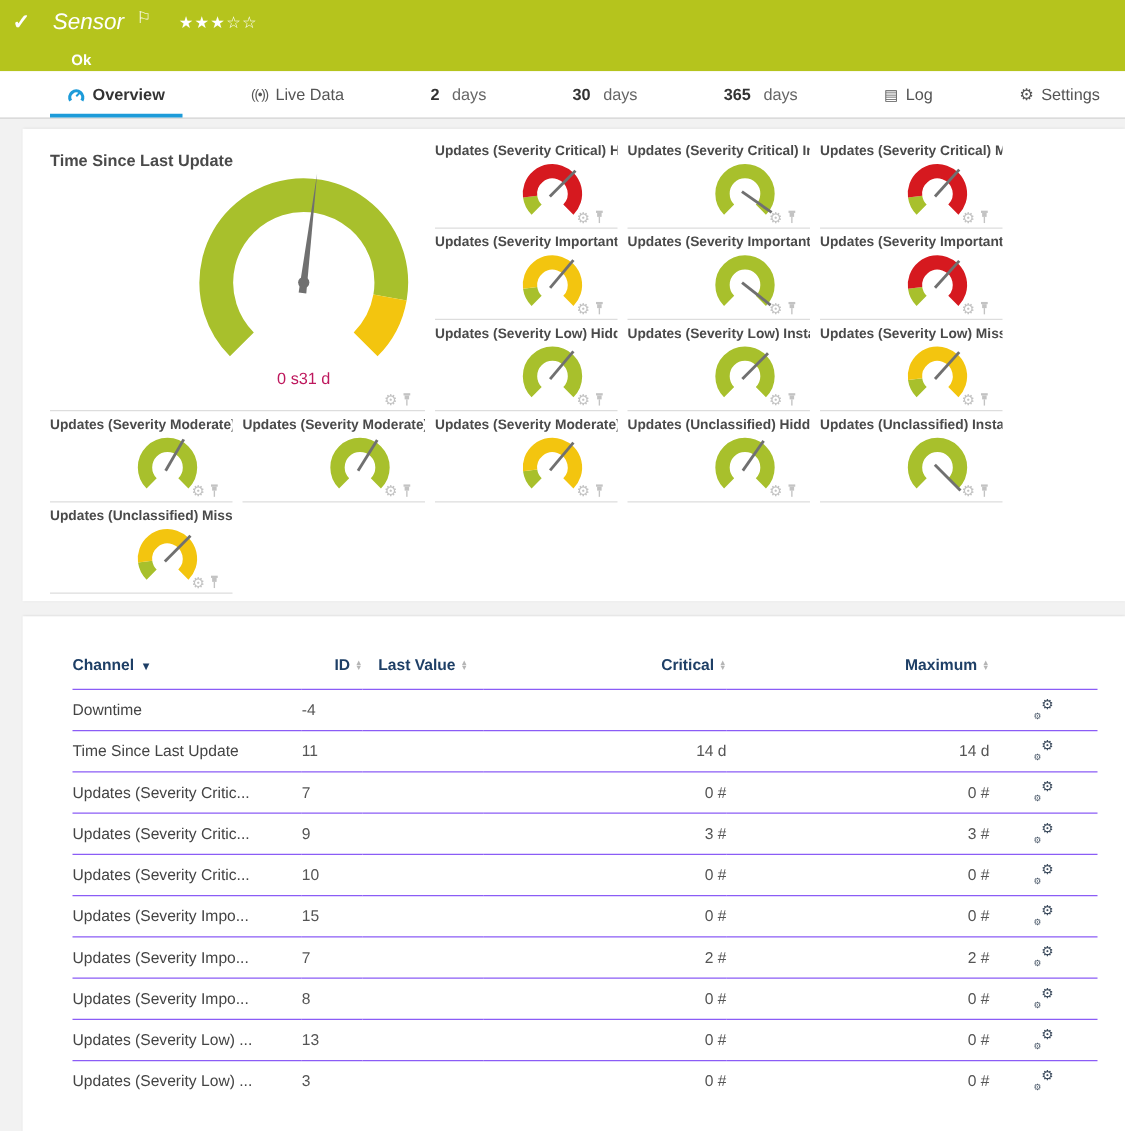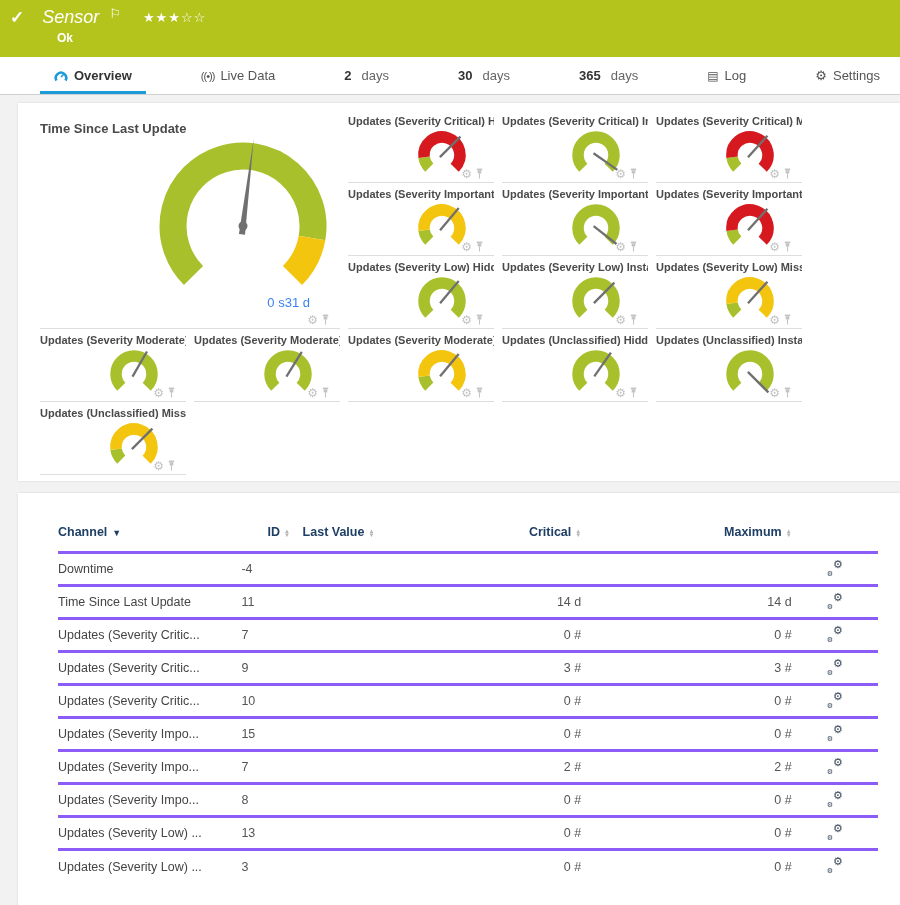--- a/index.html
+++ b/index.html
@@ -7,21 +7,21 @@
     font-family:"Liberation Sans", sans-serif; background:#f2f2f2; }
 
   
   .hdr { height:57px; padding:7px 10px 0 10px; color:#fff; }
   .hdr-line1 { display:flex; align-items:center; gap:8px; }
   .hdr-check { font-size:17px; font-weight:bold; }
   .hdr-kind { font-style:italic; font-size:18px; margin-left:10px; }
   .hdr-title { font-size:18px; font-weight:bold; }
   .hdr-flag { font-size:13px; margin-left:2px; position:relative; top:-4px; }
   .hdr-stars { font-size:13px; letter-spacing:1px; margin-left:14px; cursor:pointer; }
-  .hdr-status { font-size:12px; font-weight:bold; margin:3px 0 0 47px; }
+  .hdr-status { font-size:12px; font-weight:bold; margin:13px 0 0 47px; }
 
   
   .tabbar { background:#fff; height:38px; border-bottom:1px solid #d0d0d0;
     display:flex; align-items:stretch; padding:0 14px 0 48px;
     justify-content:space-between; }
   .tab { display:flex; align-items:center; gap:6px; font-size:13px; color:#555;
     cursor:pointer; position:relative; padding:0 6px; white-space:nowrap; }
   .tab .icn { font-size:13px; color:#555; display:flex; align-items:center; }
   .tab.active { color:#333; font-weight:bold; }
   .tab.active::after { content:""; position:absolute; left:-8px; right:-8px;
@@ -40,39 +40,39 @@
     grid-template-rows:repeat(5,73px); }
   .gcell { position:relative; margin-right:8px; border-bottom:1px solid #ddd;
     padding-top:5px; overflow:hidden; }
   .gcell-title { font-size:11px; font-weight:bold; color:#4a4a4a;
     white-space:nowrap; overflow:hidden; }
   .gcell svg.sm { display:block; margin:1px 0 0 64px; }
   .maincell { grid-column:1 / span 2; grid-row:1 / span 3; }
   .maincell .gcell-title { font-size:13px; padding-top:6px; }
   .maincell svg.big { display:block; margin:2px 0 0 108px; }
   .glabels { position:absolute; left:108px; top:185px; width:190px;
-    display:flex; justify-content:flex-end; padding:0 28px;
-    font-size:13px; color:#3b82f6; }
+    display:flex; justify-content:center; padding:0 28px;
+    font-size:13px; color:#be185d; }
   .cellicons { position:absolute; right:10px; bottom:3px; display:flex;
     align-items:center; gap:3px; }
   .cellicons .gear { color:#c3c3c3; font-size:12px; line-height:10px; cursor:pointer; }
   .cellicons svg { cursor:pointer; }
 
   
   table { border-collapse:collapse; table-layout:fixed; width:820px; }
   col.c-chan{width:170px} col.c-id{width:45px} col.c-last{width:90px}
   col.c-min{width:180px} col.c-max{width:195px} col.c-ico{width:80px}
   th { font-size:12.5px; color:#1e3f66; font-weight:bold; text-align:left;
     padding:4px 0 12px 0; vertical-align:top; cursor:pointer;margin-left:44px; }
   th.r, td.r { text-align:right; }
   th.c, td.c { text-align:center; }
   .sortstack { display:inline-flex; flex-direction:column; vertical-align:middle;
     margin-left:4px; line-height:4px; font-size:6px; color:#b5b5b5; }
   .sortactive { color:#1e3f66; font-size:9px; margin-left:5px; }
-  tbody tr { border-top:3px solid #8b5cf6; }
+  tbody tr { border-top:1px solid #8b5cf6; }
   tbody td { height:33px; font-size:12.5px; color:#444; white-space:nowrap;
     overflow:hidden; }
   tbody td.val { color:#555; }
   .chgear { display:inline-block; position:relative; width:16px; height:14px;
     cursor:pointer; }
   .chgear .g1 { position:absolute; right:0; top:-3px; font-size:11px; color:#3c4b5d; }
   .chgear .g2 { position:absolute; left:0; bottom:-3px; font-size:7px; color:#3c4b5d; }
 </style>
 </head>
 <body>

